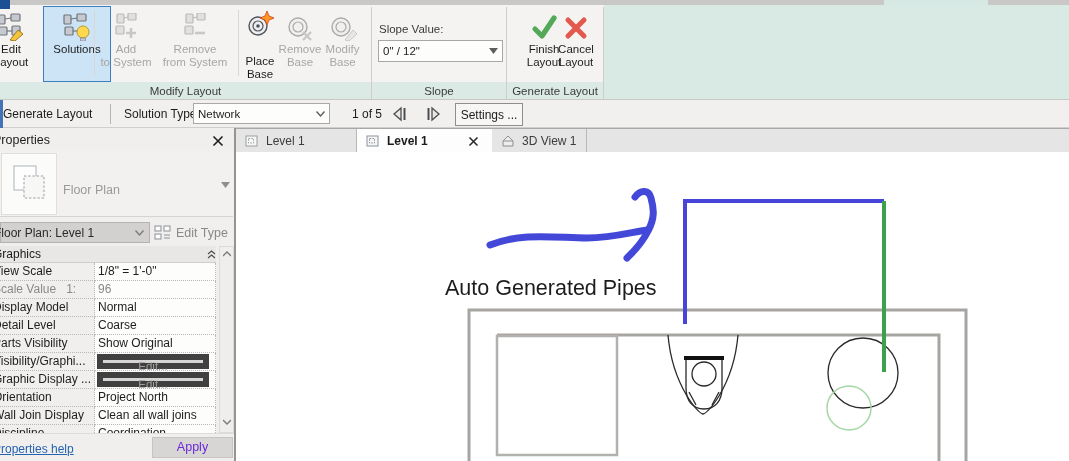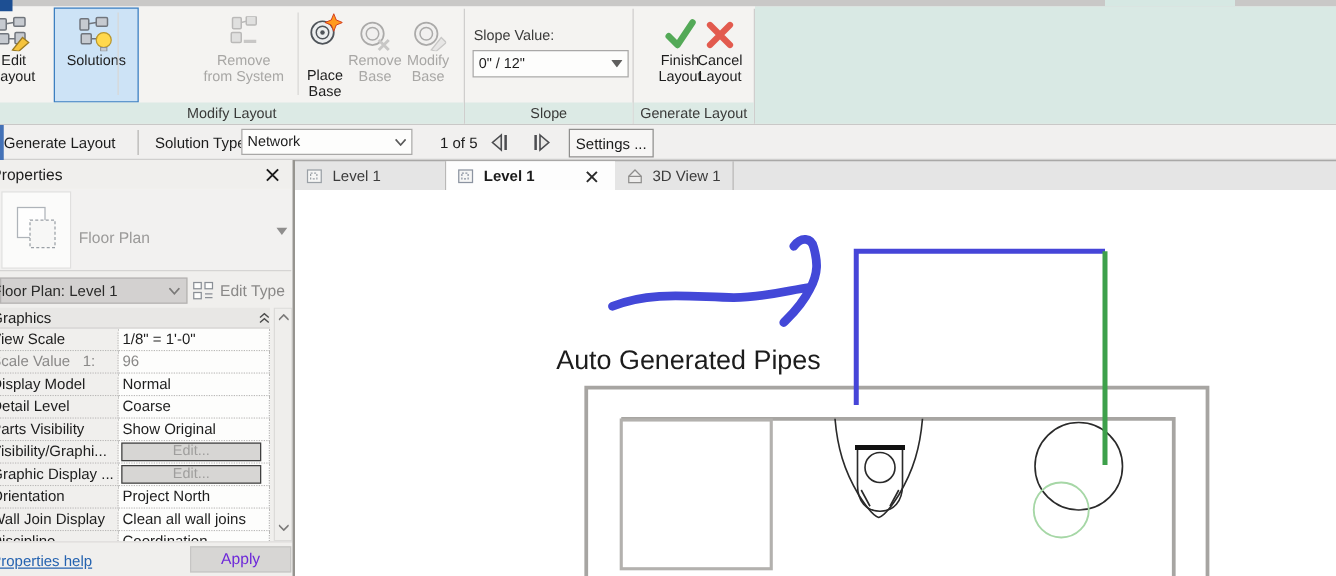--- a/index.html
+++ b/index.html
@@ -55,21 +55,21 @@
   .pgrid{left:0;top:118px;width:234px;height:187px;overflow:hidden;}
   .pheader{position:absolute;left:0;top:0;width:216px;height:17px;background:#e8e7e5;border-bottom:1px solid #cfcecd;box-sizing:border-box;
     font-size:12px;color:#1b1b1b;}
   .prow{position:absolute;width:216px;height:18px;}
   .pname{position:absolute;left:0;top:0;width:95px;height:18px;background:#f0efed;border-right:1px dotted #b9b8b7;border-bottom:1px dotted #b9b8b7;
     font-size:12px;color:#1d1d1d;line-height:17px;box-sizing:border-box;white-space:pre;overflow:hidden;}
   .pname span{margin-left:-7px;display:inline-block;}
   .pval{position:absolute;left:95px;top:0;width:121px;height:18px;background:#fdfdfc;border-right:1px dotted #b9b8b7;border-bottom:1px dotted #b9b8b7;
     font-size:12px;color:#1d1d1d;line-height:17px;padding-left:3px;box-sizing:border-box;white-space:nowrap;overflow:hidden;}
   .gray{color:#8a8988 !important;}
-  .cellbtn{position:absolute;left:2px;top:1px;width:112px;height:15px;background:#d7d6d4;border:1px solid #404040;box-sizing:border-box;
+  .cellbtn{position:absolute;left:2px;top:1px;width:112px;height:15px;background:#d7d6d4;border:6px solid #404040;box-sizing:border-box;
     font-size:11.5px;color:#9f9e9d;text-align:center;line-height:13px;}
   .pscroll{position:absolute;left:219px;top:0;width:15px;height:187px;background:#efeeec;border:1px solid #dcdbd9;box-sizing:border-box;}
   .pfooter{left:0;top:305px;width:234px;height:28px;background:#f0efed;border-top:1px solid #dddcda;box-sizing:border-box;}
   .helplink{position:absolute;left:-7px;top:8px;font-size:12px;color:#2563b0;text-decoration:underline;white-space:nowrap;}
   .applybtn{position:absolute;left:152px;top:3px;width:81px;height:21px;background:#d7d6d4;border:1px solid #c6c5c4;box-sizing:border-box;
     font-size:12.5px;color:#6d28d9;text-align:center;line-height:19px;}
   
   .canvas{left:236px;top:152px;width:833px;height:309px;background:#ffffff;overflow:hidden;}
 </style>
 </head>
@@ -110,20 +110,35 @@
           </g>
           <circle cx="20" cy="19" r="6" fill="#ffd84d" stroke="#b9972e" stroke-width="1"></circle>
           <rect x="17.5" y="25" width="5" height="3" fill="#c7cacf" stroke="#8b9097" stroke-width="0.8"></rect>
         </svg>
       </span>
       <span class="lbl">Solutions</span>
     </div>
 
     <div class="abs rsep" style="left:94px;"></div>
 
+    <div class="abs rbtn disabled" style="left:98px;width:56px;">
+      <span class="icon">
+        <svg width="28" height="28" viewBox="0 0 28 28">
+          <g fill="#c6cad0" stroke="#70757c" stroke-width="1.2">
+            <rect x="5" y="1" width="7" height="9" rx="1"></rect>
+              <rect x="16" y="0" width="8" height="7" rx="1"></rect>
+            <path d="M12,5 L16,4" fill="none"></path>
+            <rect x="4" y="13" width="8" height="8" rx="1"></rect>
+          </g>
+          <path d="M19,15 V25 M14,20 H24" stroke="#8f949a" stroke-width="2.6" fill="none"></path>
+        </svg>
+      </span>
+      <span class="lbl"><span>Add</span><br>
+      <span>to System</span></span>
+    </div>
 
     <div class="abs rbtn disabled" style="left:156px;width:78px;">
       <span class="icon">
         <svg width="28" height="28" viewBox="0 0 28 28">
           <g fill="#c6cad0" stroke="#70757c" stroke-width="1.2">
             <rect x="5" y="1" width="7" height="9" rx="1"></rect>
               <rect x="16" y="0" width="8" height="7" rx="1"></rect>
             <path d="M12,5 L16,4" fill="none"></path>
             <rect x="4" y="13" width="8" height="8" rx="1"></rect>
           </g>

